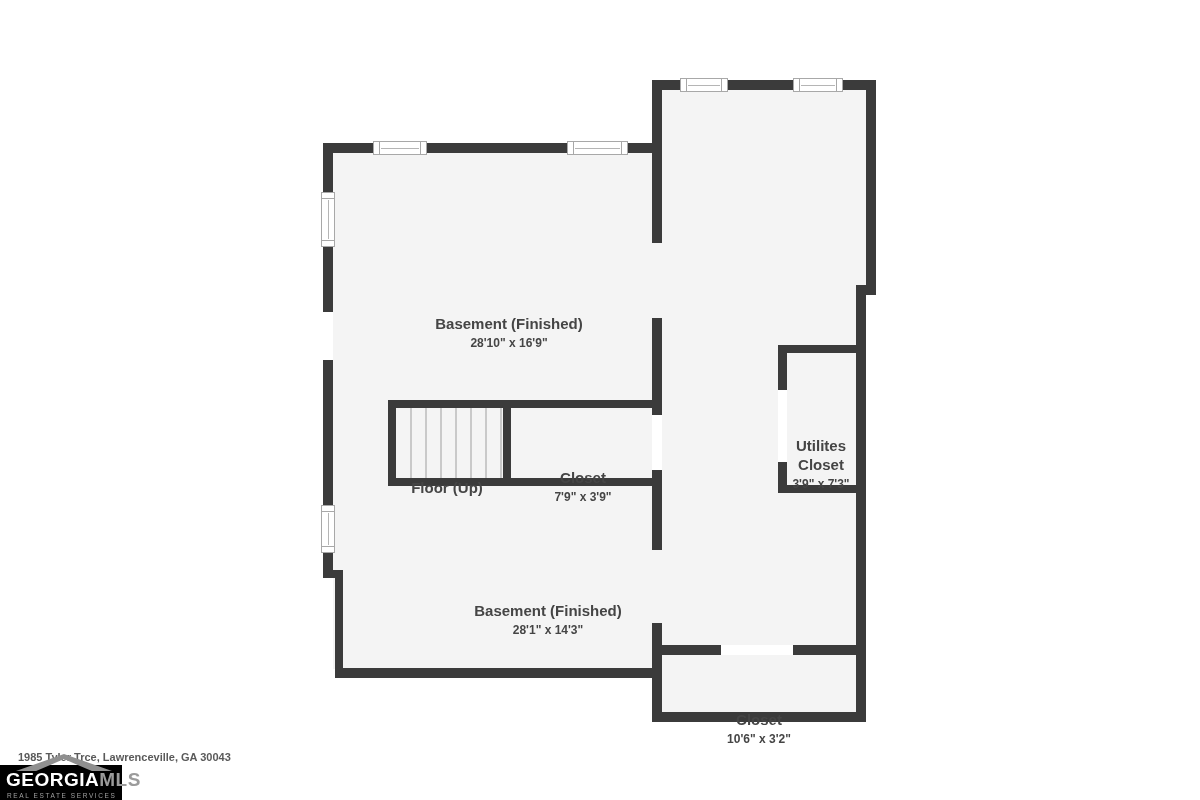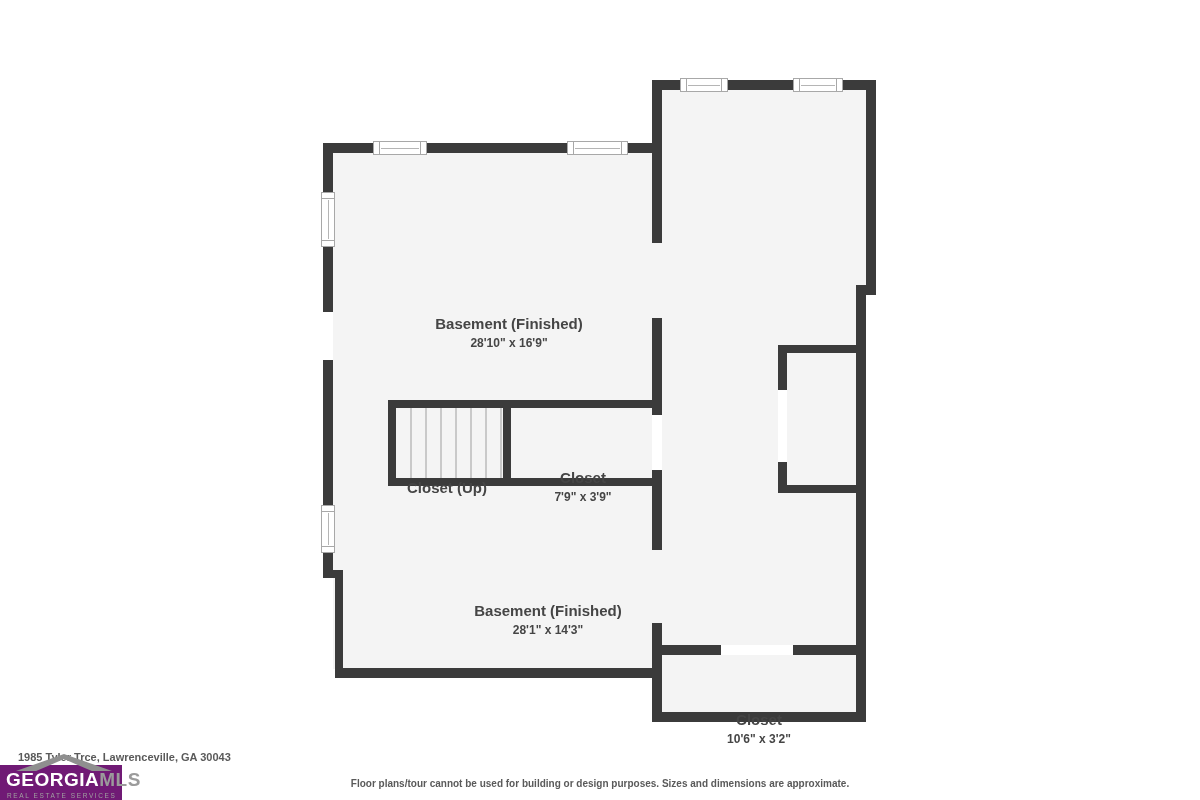--- a/index.html
+++ b/index.html
@@ -39,21 +39,21 @@
   .address {
     position:absolute; left:18px; top:751px; z-index:7;
     font-size:11px; font-weight:bold; color:#5a5a5a;
   }
   .disclaimer {
     position:absolute; left:0; top:778px; width:1200px; z-index:7;
     text-align:center; font-size:10px; font-weight:bold; color:#5a5a5a;
   }
   .logo {
     position:absolute; left:0; top:765px; width:122px; height:35px;
-    background:#701a75; z-index:8;
+    background:#000000; z-index:8;
   }
   .logo .roof {
     position:absolute; left:16px; top:-11px; width:96px; height:17px;
     background:#8f8f8f; z-index:9;
     clip-path:polygon(0 100%, 50% 0, 100% 100%, 79% 100%, 50% 30%, 21% 100%);
   }
   .logo .brand {
     position:absolute; left:6px; top:5px; font-size:19px; font-weight:bold;
     letter-spacing:0.5px; line-height:20px; white-space:nowrap;
   }
@@ -134,28 +134,32 @@
     </div>
 
   <div class="treads" style="left:397px; top:408px; width:106px; height:70px;"></div>
 
   <div class="room-label" style="left:509px; top:270px;">
     <div class="room-name">Basement (Finished)</div>
     <div class="room-dims">28'10" x 16'9"</div>
   </div>
 
   <div class="room-label" style="left:447px; top:434px;">
-    <div class="room-name">Closet (Up)</div>
+    <div class="room-name">Floor (Up)</div>
   </div>
 
   <div class="room-label" style="left:583px; top:424px;">
     <div class="room-name">Closet</div>
     <div class="room-dims">7'9" x 3'9"</div>
   </div>
 
+  <div class="room-label wrap" style="left:821px; top:392px;">
+    <div class="room-name">Utilites Closet</div>
+    <div class="room-dims">3'9" x 7'3"</div>
+  </div>
 
   <div class="room-label" style="left:548px; top:557px;">
     <div class="room-name">Basement (Finished)</div>
     <div class="room-dims">28'1" x 14'3"</div>
   </div>
 
   <div class="room-label" style="left:759px; top:666px;">
     <div class="room-name">Closet</div>
     <div class="room-dims">10'6" x 3'2"</div>
   </div>
@@ -167,15 +171,14 @@
     <div class="brand">
       <span class="primary">GEORGIA</span><span class="secondary">MLS</span>
     </div>
     <div class="tagline">
       <span class="rule"></span>
       <span>REAL ESTATE SERVICES</span>
       <span class="rule"></span>
     </div>
   </div>
 
-  <div class="disclaimer">Floor plans/tour cannot be used for building or design purposes. Sizes and dimensions are approximate.</div>
 
 </div>
 
 </body></html>

